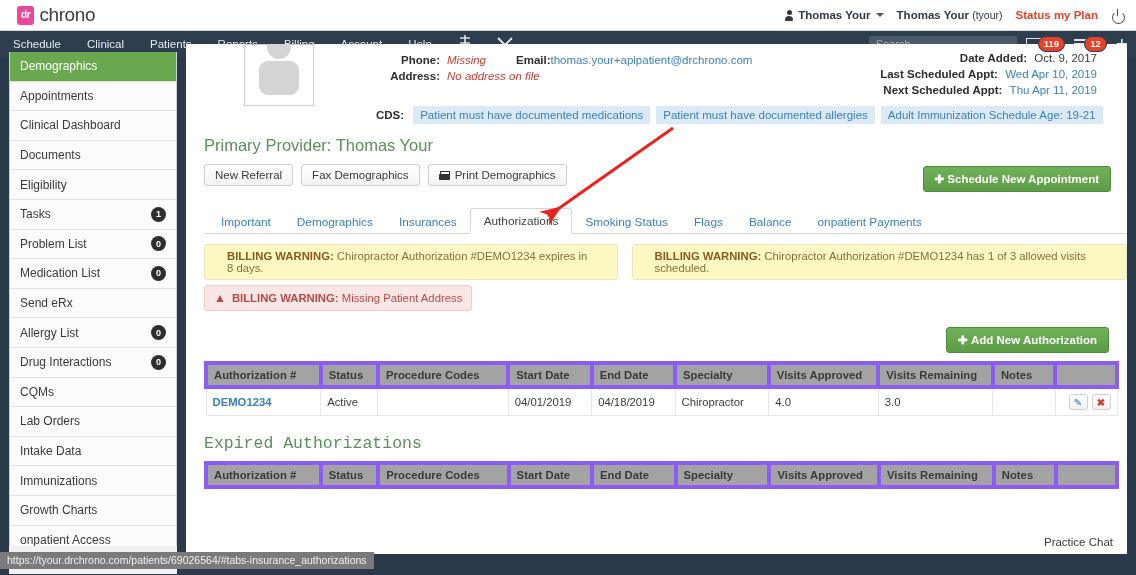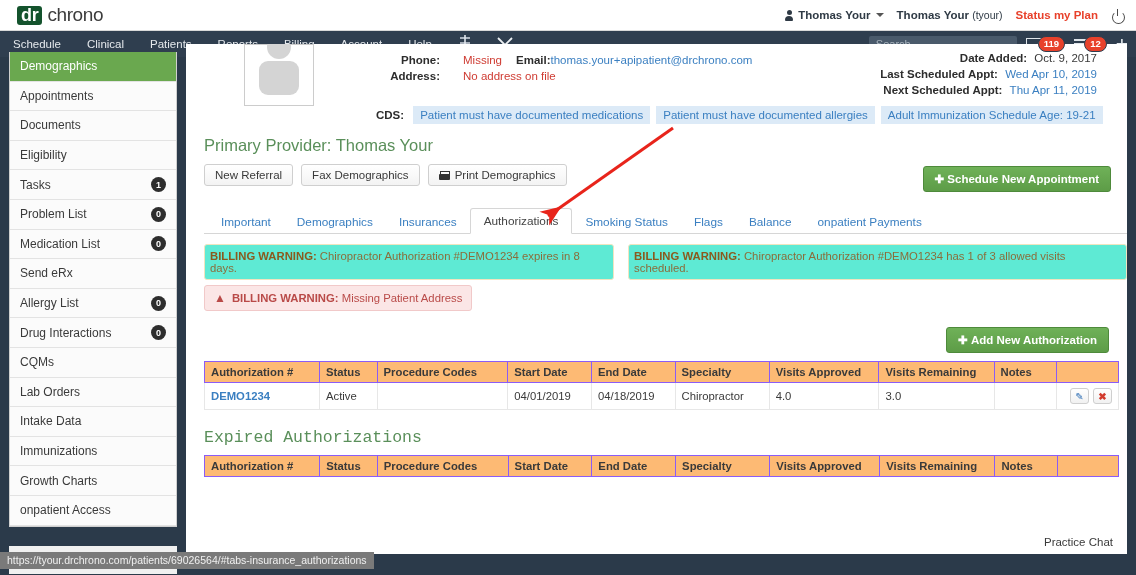--- a/index.html
+++ b/index.html
@@ -12,21 +12,21 @@
   #app { position: relative; width: 1136px; height: 575px; background: #2b3a4a; }
 
   
   .topbar {
     position: absolute; left: 0; top: 0; width: 1136px; height: 31px;
     background: #ffffff; border-bottom: 1px solid #d8d8d8;
     display: flex; align-items: center;
   }
   .logo { display: flex; align-items: center; margin-left: 17px; }
   .logo-dr {
-    background: #14532d; color: #fff; font-weight: bold; font-size: 18px;
+    background: #ec4899; color: #fff; font-weight: bold; font-size: 10px;
     padding: 1px 4px 2px 4px; border-radius: 3px; letter-spacing: -0.3px;
     line-height: 16px;
   }
   .logo-chrono { color: #3c3c3c; font-size: 19px; margin-left: 5px; letter-spacing: -0.4px; }
 
   .topright { margin-left: auto; display: flex; align-items: center; gap: 13px; margin-right: 12px; font-size: 11.5px; }
   .user-menu { display:flex; align-items:center; gap:5px; color:#2f3a45; font-weight:bold; }
   .person-icon { width:8px; height:11px; position:relative; display:inline-block; }
   .person-icon::before { content:''; position:absolute; top:0; left:1.5px; width:5px; height:5px; background:#2f3a45; border-radius:50%; }
   .person-icon::after { content:''; position:absolute; bottom:0; left:0; width:8px; height:5px; background:#2f3a45; border-radius:4px 4px 1px 1px; }
@@ -88,21 +88,21 @@
 
   .pat-header { position: relative; height: 82px; padding: 4px 0 0 0; }
   .avatar { position:absolute; left:58px; top:0px; width:70px; height:62px; background:#fff; border:1px solid #ccc; }
   .avatar-inner { position:absolute; left:50%; top:4px; transform:translateX(-50%); width:42px;height:58px; }
   .avatar-head { position:absolute; left:9px; top:-14px; width:24px;height:24px;background:#d4d4d4;border-radius:50%; }
   .avatar-body { position:absolute; left:1px; top:12px; width:40px;height:34px;background:#d4d4d4;border-radius:9px; }
 
   .info-left { position:absolute; left:190px; top:10px; font-size:11.5px; }
   .info-row { display:flex; margin-bottom:4px; }
   .ilabel { font-weight:bold; color:#2d2d2d; text-align:right; width:64px; }
-  .ival { margin-left:23px; }
+  .ival { margin-left:7px;font-style:italic; }
   .val-red { color:#cf3c33; }
   .val-blue { color:#3a7fc1; }
 
   .info-email { position:absolute; left:330px; top:10px; font-size:11.5px; display:flex; }
 
   .info-right { position:absolute; right:30px; top:8px; font-size:11.5px; text-align:right; }
   .ir-row { margin-bottom:4px; white-space:nowrap; }
   .ir-label { font-weight:bold; color:#2d2d2d; }
   .ir-val { color:#3a7fc1; margin-left:4px; }
   .ir-val.dark { color:#3a3a3a; }
@@ -128,43 +128,43 @@
   }
 
   
   .tabs { margin: 22px 0 0 18px; border-bottom:1px solid #d6d6d6; display:flex; align-items:flex-end; height:26px; padding-left:4px; }
   .tab { font-size:11.8px; color:#3a7fc1; padding: 5px 13px; position:relative; top:1px; }
   .tab.active { color:#444; background:#fff; border:1px solid #d6d6d6; border-bottom:1px solid #fff; border-radius:3px 3px 0 0; }
 
   
   .warn-row { display:flex; gap:14px; margin:10px 0 0 18px; }
   .warn-yellow {
-    background:#5eead4; border:1px solid #f0e4c0; color:#8a6d3b; font-size:11.3px;
-    padding:5px 5px; border-radius:3px;
+    background:#fef9c3; border:1px solid #f0e4c0; color:#8a6d3b; font-size:11.3px;
+    padding:5px 22px; border-radius:3px;
   }
   .warn-yellow b { color:#8a5a1e; }
   .warn-red {
     background:#fbe6e6; border:1px solid #f1c9c9; color:#b94a48; font-size:11.3px;
     padding:5px 9px; border-radius:3px; display:inline-flex; align-items:center; gap:6px;
     margin:5px 0 0 18px;
   }
   .warn-tri { color:#b94a48; font-size:12px; }
   .warn-red b { font-weight:bold; }
 
   
   .sec-head { display:flex; align-items:center; margin:16px 18px 0 18px; }
   .sec-title { color:#5a8f5a; font-size:16.5px; }
   .btn-add {
     margin-left:auto; background: linear-gradient(#6fb158,#5d9c47); border:1px solid #4e8a3b;
     border-radius:3px; color:#fff; font-size:11.5px; padding:5px 11px; font-weight:bold;
   }
 
   table.auth { margin:8px 18px 0 18px; width: 915px; border-collapse:collapse; }
   table.auth th {
-    background:#fdba74; border:1px solid #8b5cf6; text-align:left;
+    background:#a3a3a3; border:4px solid #8b5cf6; text-align:left;
     font-size:11.3px; color:#3a3a3a; padding:4px 6px; font-weight:bold;
   }
   table.auth td {
     border:1px solid #e7e7e7; border-top:none; font-size:11.3px; color:#3a3a3a; padding:5px 6px;
     background:#fff;
   }
   .link-blue { color:#3a7fc1; font-weight:bold; }
   .act-cell { text-align:right; white-space:nowrap; }
   .ibtn {
     display:inline-flex;align-items:center;justify-content:center;
@@ -255,20 +255,23 @@
       <span class="plus-icon">+</span>
     </div>
   </div>
 
   <div class="sidebar" id="sidebar">
       <div class="side-item active">
         <span>Demographics</span>
       </div>
       <div class="side-item">
         <span>Appointments</span>
+      </div>
+      <div class="side-item">
+        <span>Clinical Dashboard</span>
       </div>
       <div class="side-item">
         <span>Documents</span>
       </div>
       <div class="side-item">
         <span>Eligibility</span>
       </div>
       <div class="side-item">
         <span>Tasks</span>
         <span class="side-badge">1</span>

